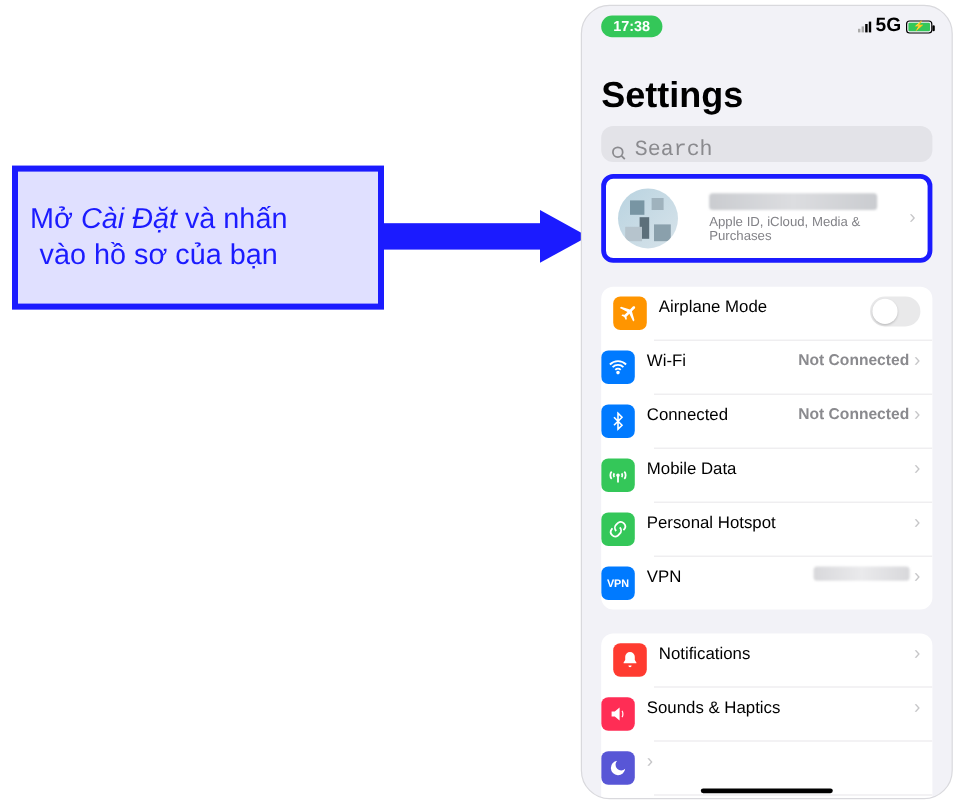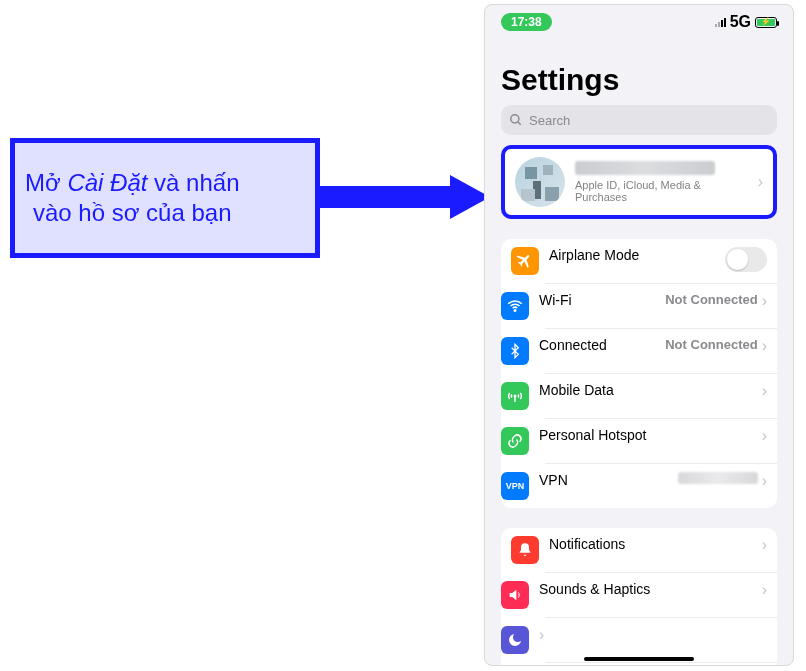--- a/index.html
+++ b/index.html
@@ -54,21 +54,21 @@
     border-top: 22px solid transparent;
     border-bottom: 22px solid transparent;
     border-left: 40px solid #1b1bff;
   }
   .phone {
     position: absolute;
     right: 12px;
     top: 4px;
     width: 310px;
     height: 662px;
-    border-radius: 8px;
+    border-radius: 24px;
     background: #f2f2f7;
     border: 1px solid #d9d9dd;
     overflow: hidden;
   }
   .status-bar {
     height: 28px;
     display: flex;
     justify-content: space-between;
     align-items: center;
     padding: 6px 16px 0 16px;
@@ -103,24 +103,25 @@
     font-weight: 700;
     padding: 30px 16px 8px 16px;
     color: #000;
   }
   .search {
     margin: 0 16px 10px 16px;
     background: #e3e3e8;
     border-radius: 10px;
     height: 30px;
     display: flex;
-    align-items: center;
+    align-items: flex-end;
     padding: 0 8px;
     color: #8a8a8e;
-    font-size: 13px;
+    font-size: 18px;
+    font-family: Liberation Mono, monospace;
   }
   .search svg { margin-right: 6px; flex-shrink:0;}
   .group {
     margin: 0 16px 20px 16px;
     background: #fff;
     border-radius: 10px;
     overflow: hidden;
   }
   .row {
     display: flex;
@@ -143,21 +144,21 @@
     width: 42px; height: 25px; background:#e9e9ea; border-radius:13px; position:relative; flex-shrink:0;
   }
   .toggle::after { content:""; position:absolute; left:2px; top:2px; width:21px; height:21px; background:#fff; border-radius:50%; box-shadow:0 1px 2px rgba(0,0,0,0.2);}
   .profile-group {
     margin: 0 16px 20px 16px;
     background:#fff;
     border: 4px solid #1b1bff;
     border-radius: 10px;
   }
   .profile-row {
-    display:flex; align-items:center; padding: 8px 10px; gap:10px;
+    display:flex; align-items:center; padding: 8px 10px; gap:26px;
   }
   .avatar {
     width: 50px; height:50px; border-radius:50%; background: linear-gradient(135deg,#b9d3e0,#d7e3ea); position:relative; overflow:hidden; flex-shrink:0;
   }
   .avatar .px1{position:absolute;left:10px;top:10px;width:12px;height:12px;background:#7895a3;}
   .avatar .px2{position:absolute;left:28px;top:8px;width:10px;height:10px;background:#9fb2bd;}
   .avatar .px3{position:absolute;left:18px;top:24px;width:8px;height:18px;background:#5c6f7a;}
   .avatar .px4{position:absolute;left:6px;top:32px;width:14px;height:12px;background:#b6c4cd;}
   .avatar .px5{position:absolute;left:30px;top:30px;width:14px;height:14px;background:#8aa0ac;}
   .profile-text .name-blur {

